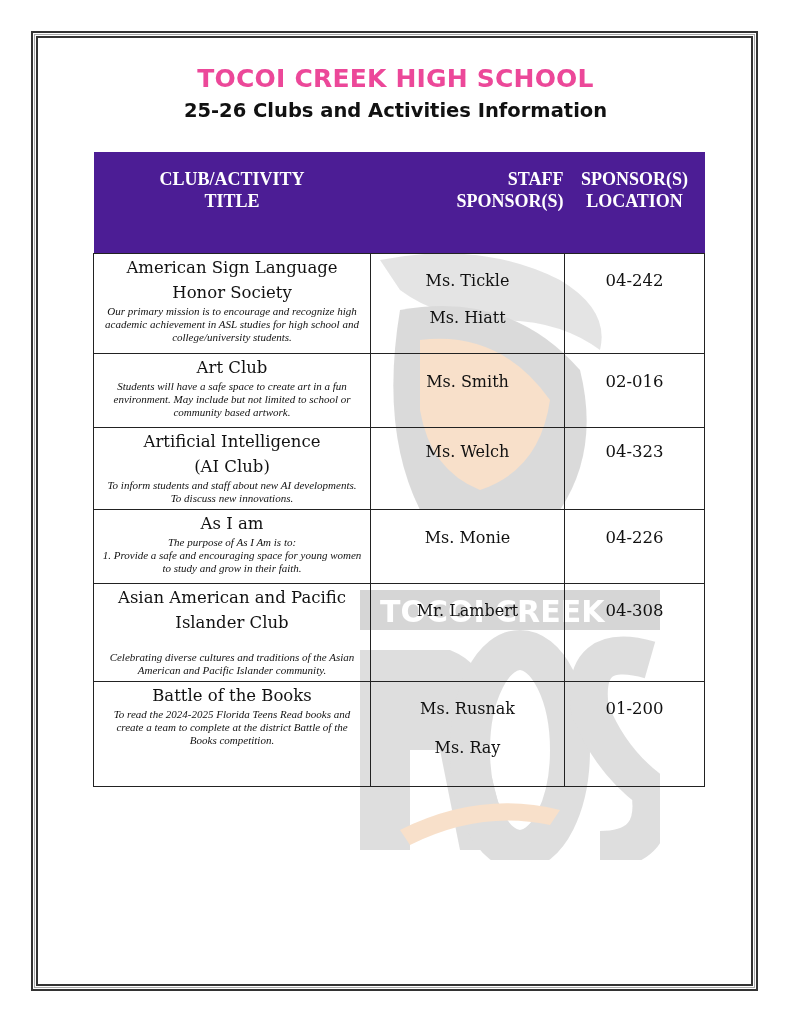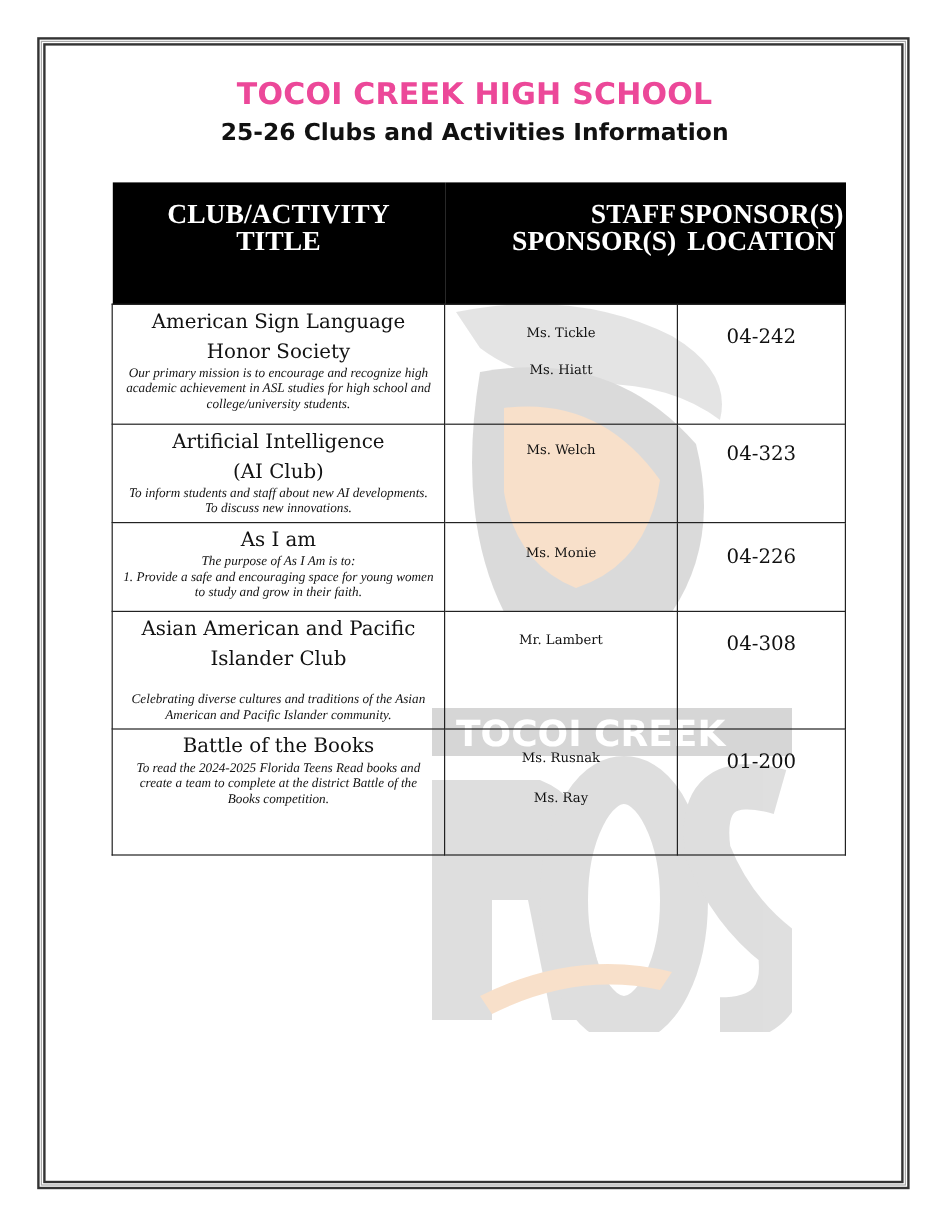--- a/index.html
+++ b/index.html
@@ -6,28 +6,28 @@
   body { width:791px; height:1024px; position:relative; overflow:hidden; }
   .frame-outer { position:absolute; left:31px; top:31px; width:727px; height:960px; border:2px solid #333; box-sizing:border-box; }
   .frame-inner { position:absolute; left:36px; top:36px; width:717px; height:950px; border:2px solid #333; box-sizing:border-box; }
   .frame-mid { position:absolute; left:34px; top:34px; width:721px; height:954px; border:1px solid #aaa; box-sizing:border-box; }
   .title { position:absolute; left:0; width:791px; top:64px; text-align:center; font-family:"DejaVu Sans", sans-serif; font-weight:bold; font-size:25px; color:#ec4899; letter-spacing:0.2px; }
   .subtitle { position:absolute; left:0; width:791px; top:99px; text-align:center; font-family:"DejaVu Sans", sans-serif; font-weight:bold; font-size:19.5px; color:#111; }
 
   .watermark { position:absolute; left:360px; top:250px; width:300px; height:610px; pointer-events:none; }
 
   table.clubs { position:absolute; left:93px; top:152px; width:605px; border-collapse:collapse; font-family:"Liberation Serif", serif; color:#111; table-layout:fixed; }
-  table.clubs th { background:#000000; color:#fff; font-family:"Liberation Serif", serif; font-weight:bold; font-size:23px; line-height:22px; vertical-align:top; padding-top:16px; height:84px; text-transform:uppercase; }
+  table.clubs th { background:#4c1d95; color:#fff; font-family:"Liberation Serif", serif; font-weight:bold; font-size:18px; line-height:22px; vertical-align:top; padding-top:16px; height:84px; text-transform:uppercase; }
   table.clubs td { border:1px solid #222; vertical-align:top; text-align:center; padding:0; }
   .c-title { width:275px; }
   .c-sponsor { width:192px;text-align:right; }
   .c-loc { width:138px; }
   .club-name { font-family:"DejaVu Serif", serif; font-size:16.5px; line-height:25px; padding:1px 6px 0 6px; display:block; }
   .club-desc { font-family:"Liberation Serif", serif; font-style:italic; font-size:11px; line-height:13px; padding:0 8px 1px 8px; display:block; }
-  .sponsor { font-family:"DejaVu Serif", serif; font-size:11px; display:block; }
+  .sponsor { font-family:"DejaVu Serif", serif; font-size:16px; display:block; }
   .loc { font-family:"DejaVu Serif", serif; font-size:16.5px; display:block; padding-top:17px; }
   .spacer { display:block; }
 </style>
 </head>
 <body>
 
 <div class="frame-outer"></div>
 <div class="frame-mid"></div>
 <div class="frame-inner"></div>
 
@@ -76,20 +76,32 @@
         <span class="sponsor" style="padding-top:17px">Ms. Tickle</span>
         <span class="sponsor" style="padding-top:18px">Ms. Hiatt</span>
       </td>
       <td>
         <span class="loc">04-242</span>
       </td>
     </tr>
 
 
 
+    <tr style="height:74px">
+      <td>
+        <span class="club-name">Art Club</span>
+        <span class="club-desc">Students will have a safe space to create art in a fun environment. May include but not limited to school or community based artwork.</span>
+      </td>
+      <td>
+        <span class="sponsor" style="padding-top:18px">Ms. Smith</span>
+      </td>
+      <td>
+        <span class="loc" style="padding-top:18px">02-016</span>
+      </td>
+    </tr>
 
     <tr style="height:82px">
       <td>
         <span class="club-name"><span>Artificial Intelligence</span><br><span>(AI Club)</span></span>
         <span class="club-desc">To inform students and staff about new AI developments.  To discuss new innovations.</span>
       </td>
       <td>
         <span class="sponsor" style="padding-top:14px">Ms. Welch</span>
       </td>
       <td>

